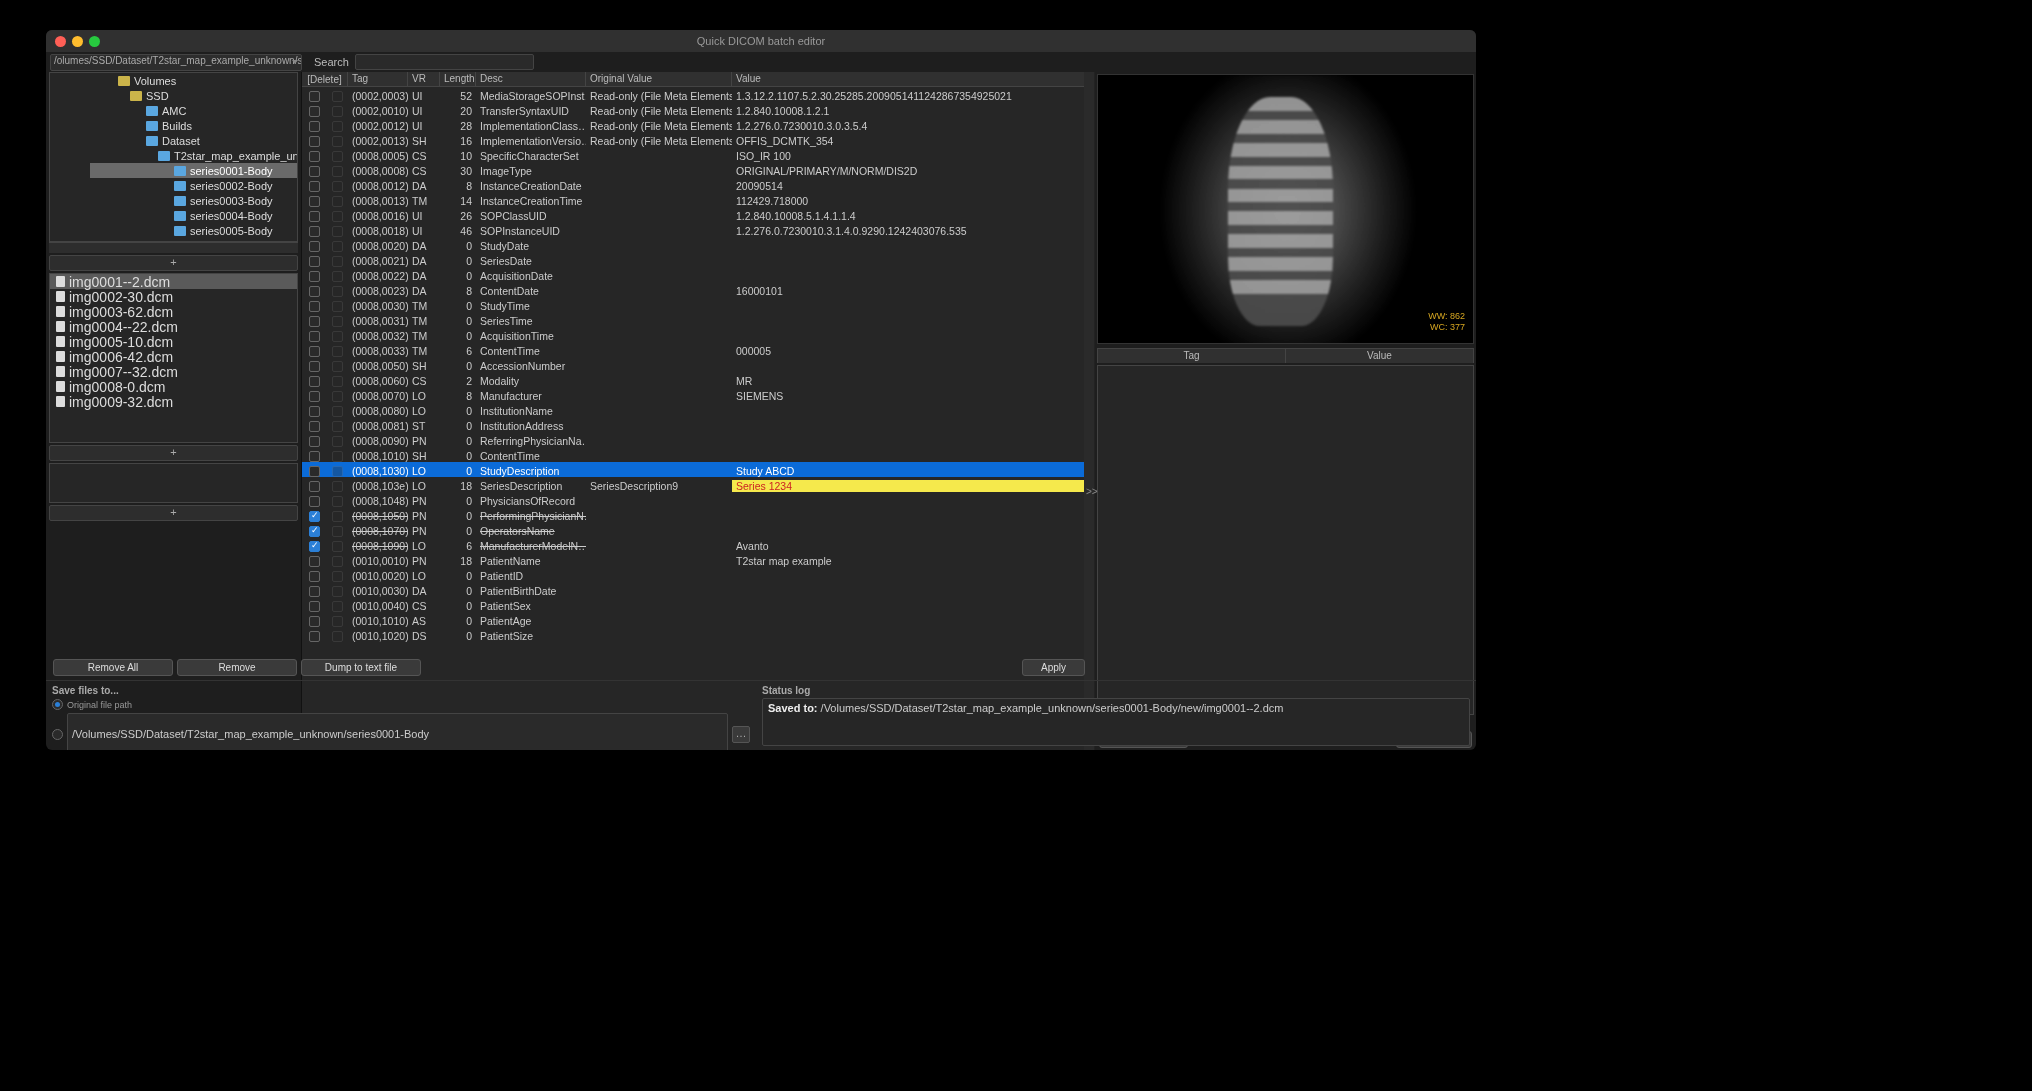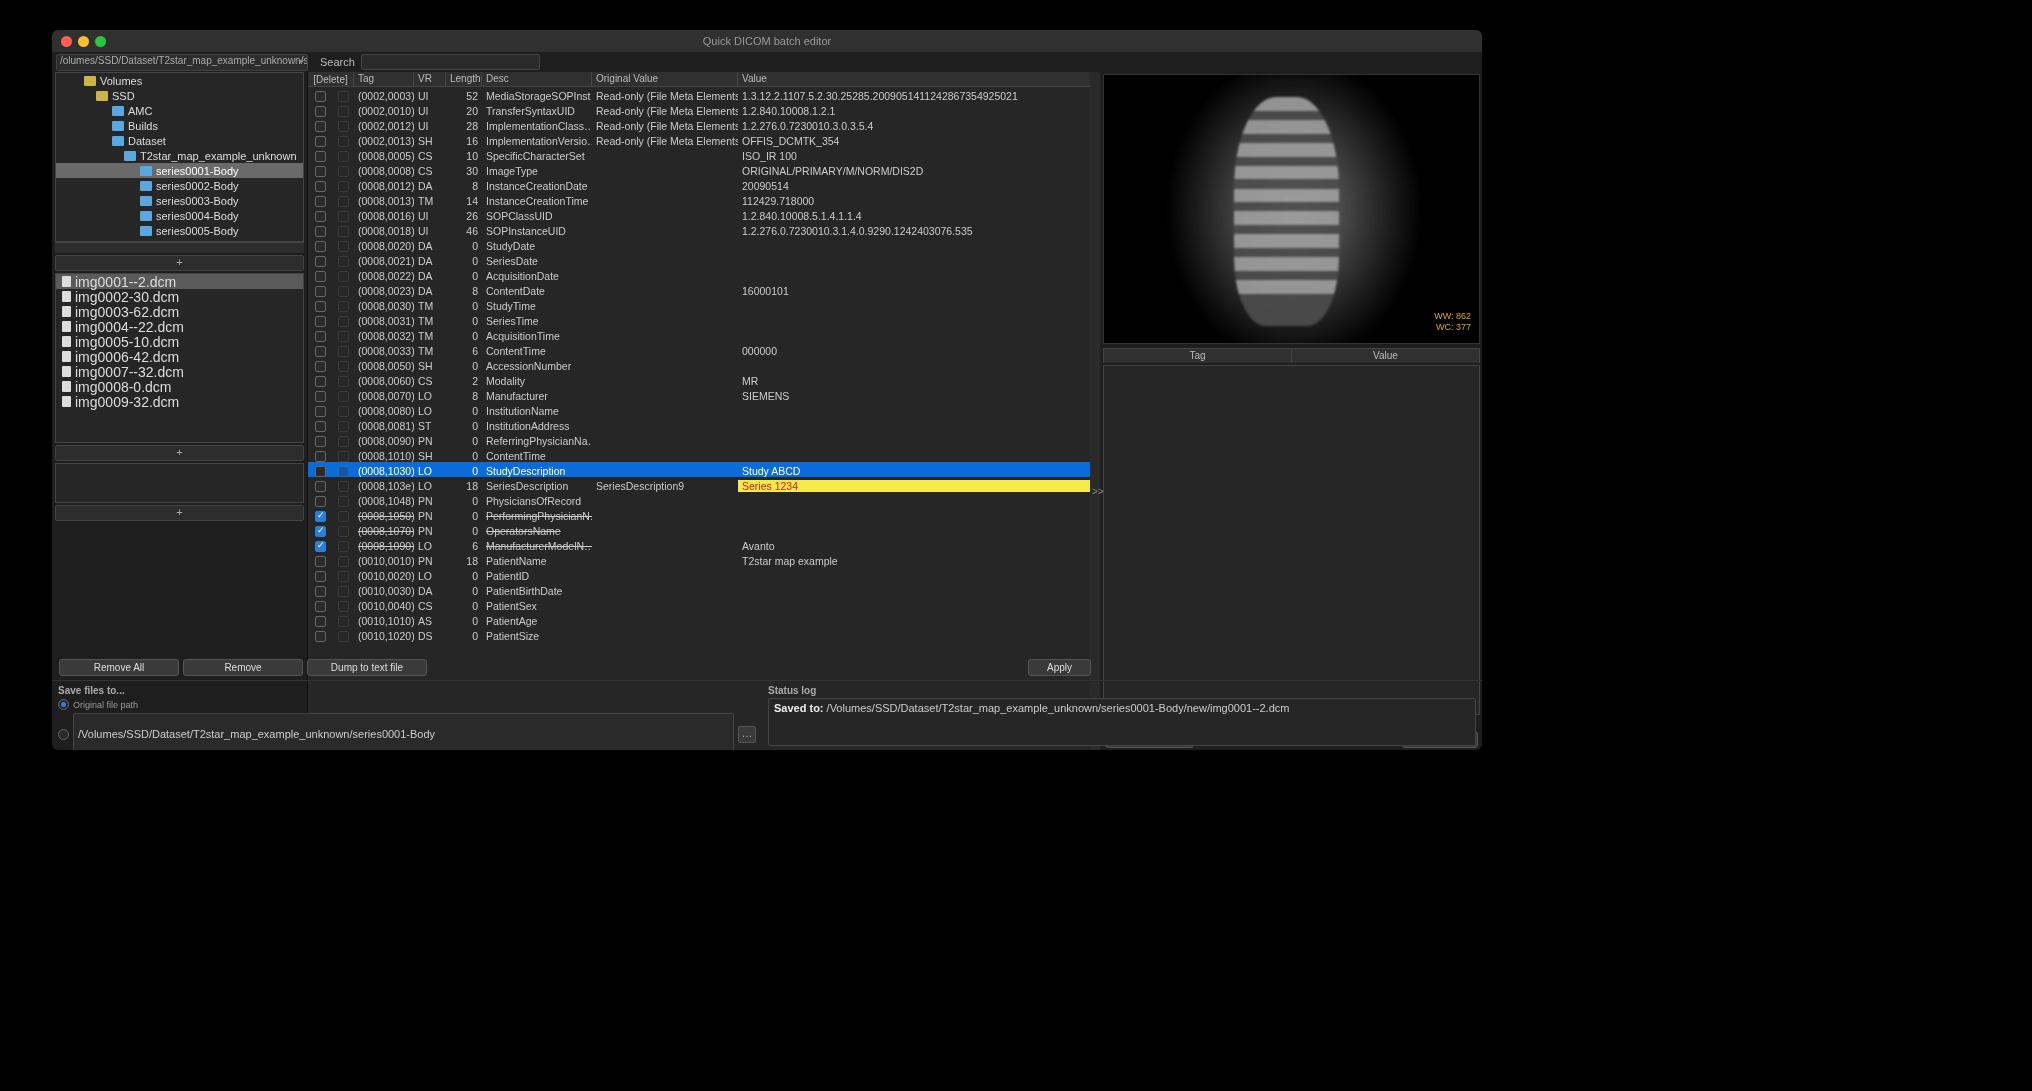--- a/index.html
+++ b/index.html
@@ -1,32 +1,32 @@
 <!DOCTYPE html>
 <html><head>
 <meta charset="utf-8">
 <style>
 *{box-sizing:border-box;margin:0;padding:0;font-family:-apple-system,BlinkMacSystemFont,"Segoe UI",Helvetica,Arial,sans-serif;}
 html,body{width:100%;height:100%;background:#000;}
-.window{position:absolute;left:52px;top:30px;width:1430px;height:720px;background:#1e1e1e;border-radius:6px;overflow:hidden;display:flex;flex-direction:column;color:#ccc;font-size:11px;}
+.window{position:absolute;left:46px;top:30px;width:1430px;height:720px;background:#1e1e1e;border-radius:6px;overflow:hidden;display:flex;flex-direction:column;color:#ccc;font-size:11px;}
 .titlebar{height:22px;background:#303030;display:flex;align-items:center;position:relative;}
 .traffic{display:flex;gap:6px;margin-left:9px;}
 .tl{width:11px;height:11px;border-radius:50%;}
 .tl.r{background:#ff5f56;}
 .tl.y{background:#ffbd2e;}
 .tl.g{background:#27c93f;}
 .title{position:absolute;left:0;right:0;text-align:center;color:#999;font-size:11px;}
 .toolbar{height:20px;display:flex;align-items:center;padding:2px 4px;gap:6px;}
 .path-dd{width:252px;height:17px;background:#2d2d2d;border:1px solid #444;color:#aaa;font-size:10px;padding:0 14px 0 3px;position:relative;white-space:nowrap;overflow:hidden;border-radius:2px;}
 .path-dd::after{content:"";position:absolute;right:3px;top:5px;border-left:3px solid transparent;border-right:3px solid transparent;border-top:4px solid #888;}
 .search-lbl{color:#bbb;font-size:11px;margin-left:6px;}
 .search-in{flex:0 0 150px;height:16px;background:#2a2a2a;border:1px solid #444;border-radius:2px;}
 .body{display:flex;flex:1;min-height:0;}
 .left{width:256px;display:flex;flex-direction:column;border-right:1px solid #111;}
-.tree{height:170px;border:1px solid #444;margin:0 3px;overflow:hidden;background:#262626;position:relative;}
+.tree{height:170px;border:1px solid #444;margin:0 3px;overflow:hidden;background:#262626;position:relative;padding-left:40px;}
 .tree-row{height:15px;display:flex;align-items:center;gap:4px;font-size:11px;color:#ddd;white-space:nowrap;}
 .tree-row .fi{width:12px;height:10px;background:#5aa7e0;border-radius:1px;display:inline-block;flex-shrink:0;}
 .tree-row.root .fi{background:#cbb44a;}
 .tree-row.ssd .fi{background:#cbb44a;}
 .tree-row.sel{background:#6a6a6a;}
 .tree-row.sel .name{color:#fff;}
 .hscroll{height:11px;background:#2d2d2d;border-top:1px solid #444;margin:0 3px;}
 .addbtn{height:16px;border:1px solid #444;margin:2px 3px;background:#2d2d2d;text-align:center;color:#aaa;font-size:11px;border-radius:2px;}
 .filelist{flex:0 0 170px;border:1px solid #444;margin:0 3px;overflow:hidden;background:#262626;}
 .file-row{height:15px;display:flex;align-items:center;gap:4px;padding-left:6px;color:#ddd;font-size:14px;}
@@ -449,21 +449,21 @@
                 <span class="cb"></span>
               </div>
               <div class="gchk" style="width:21px">
                 <span class="cb" style="opacity:.3"></span>
               </div>
               <div class="col-tag ">(0008,0033)</div>
               <div class="col-vr">TM</div>
               <div class="col-len">6</div>
               <div class="col-desc ">ContentTime</div>
               <div class="col-ov"></div>
-              <div class="col-val val">000000</div>
+              <div class="col-val val">000005</div>
             </div>
             <div class="grow">
               <div class="gchk" style="width:25px">
                 <span class="cb"></span>
               </div>
               <div class="gchk" style="width:21px">
                 <span class="cb" style="opacity:.3"></span>
               </div>
               <div class="col-tag ">(0008,0050)</div>
               <div class="col-vr">SH</div>

